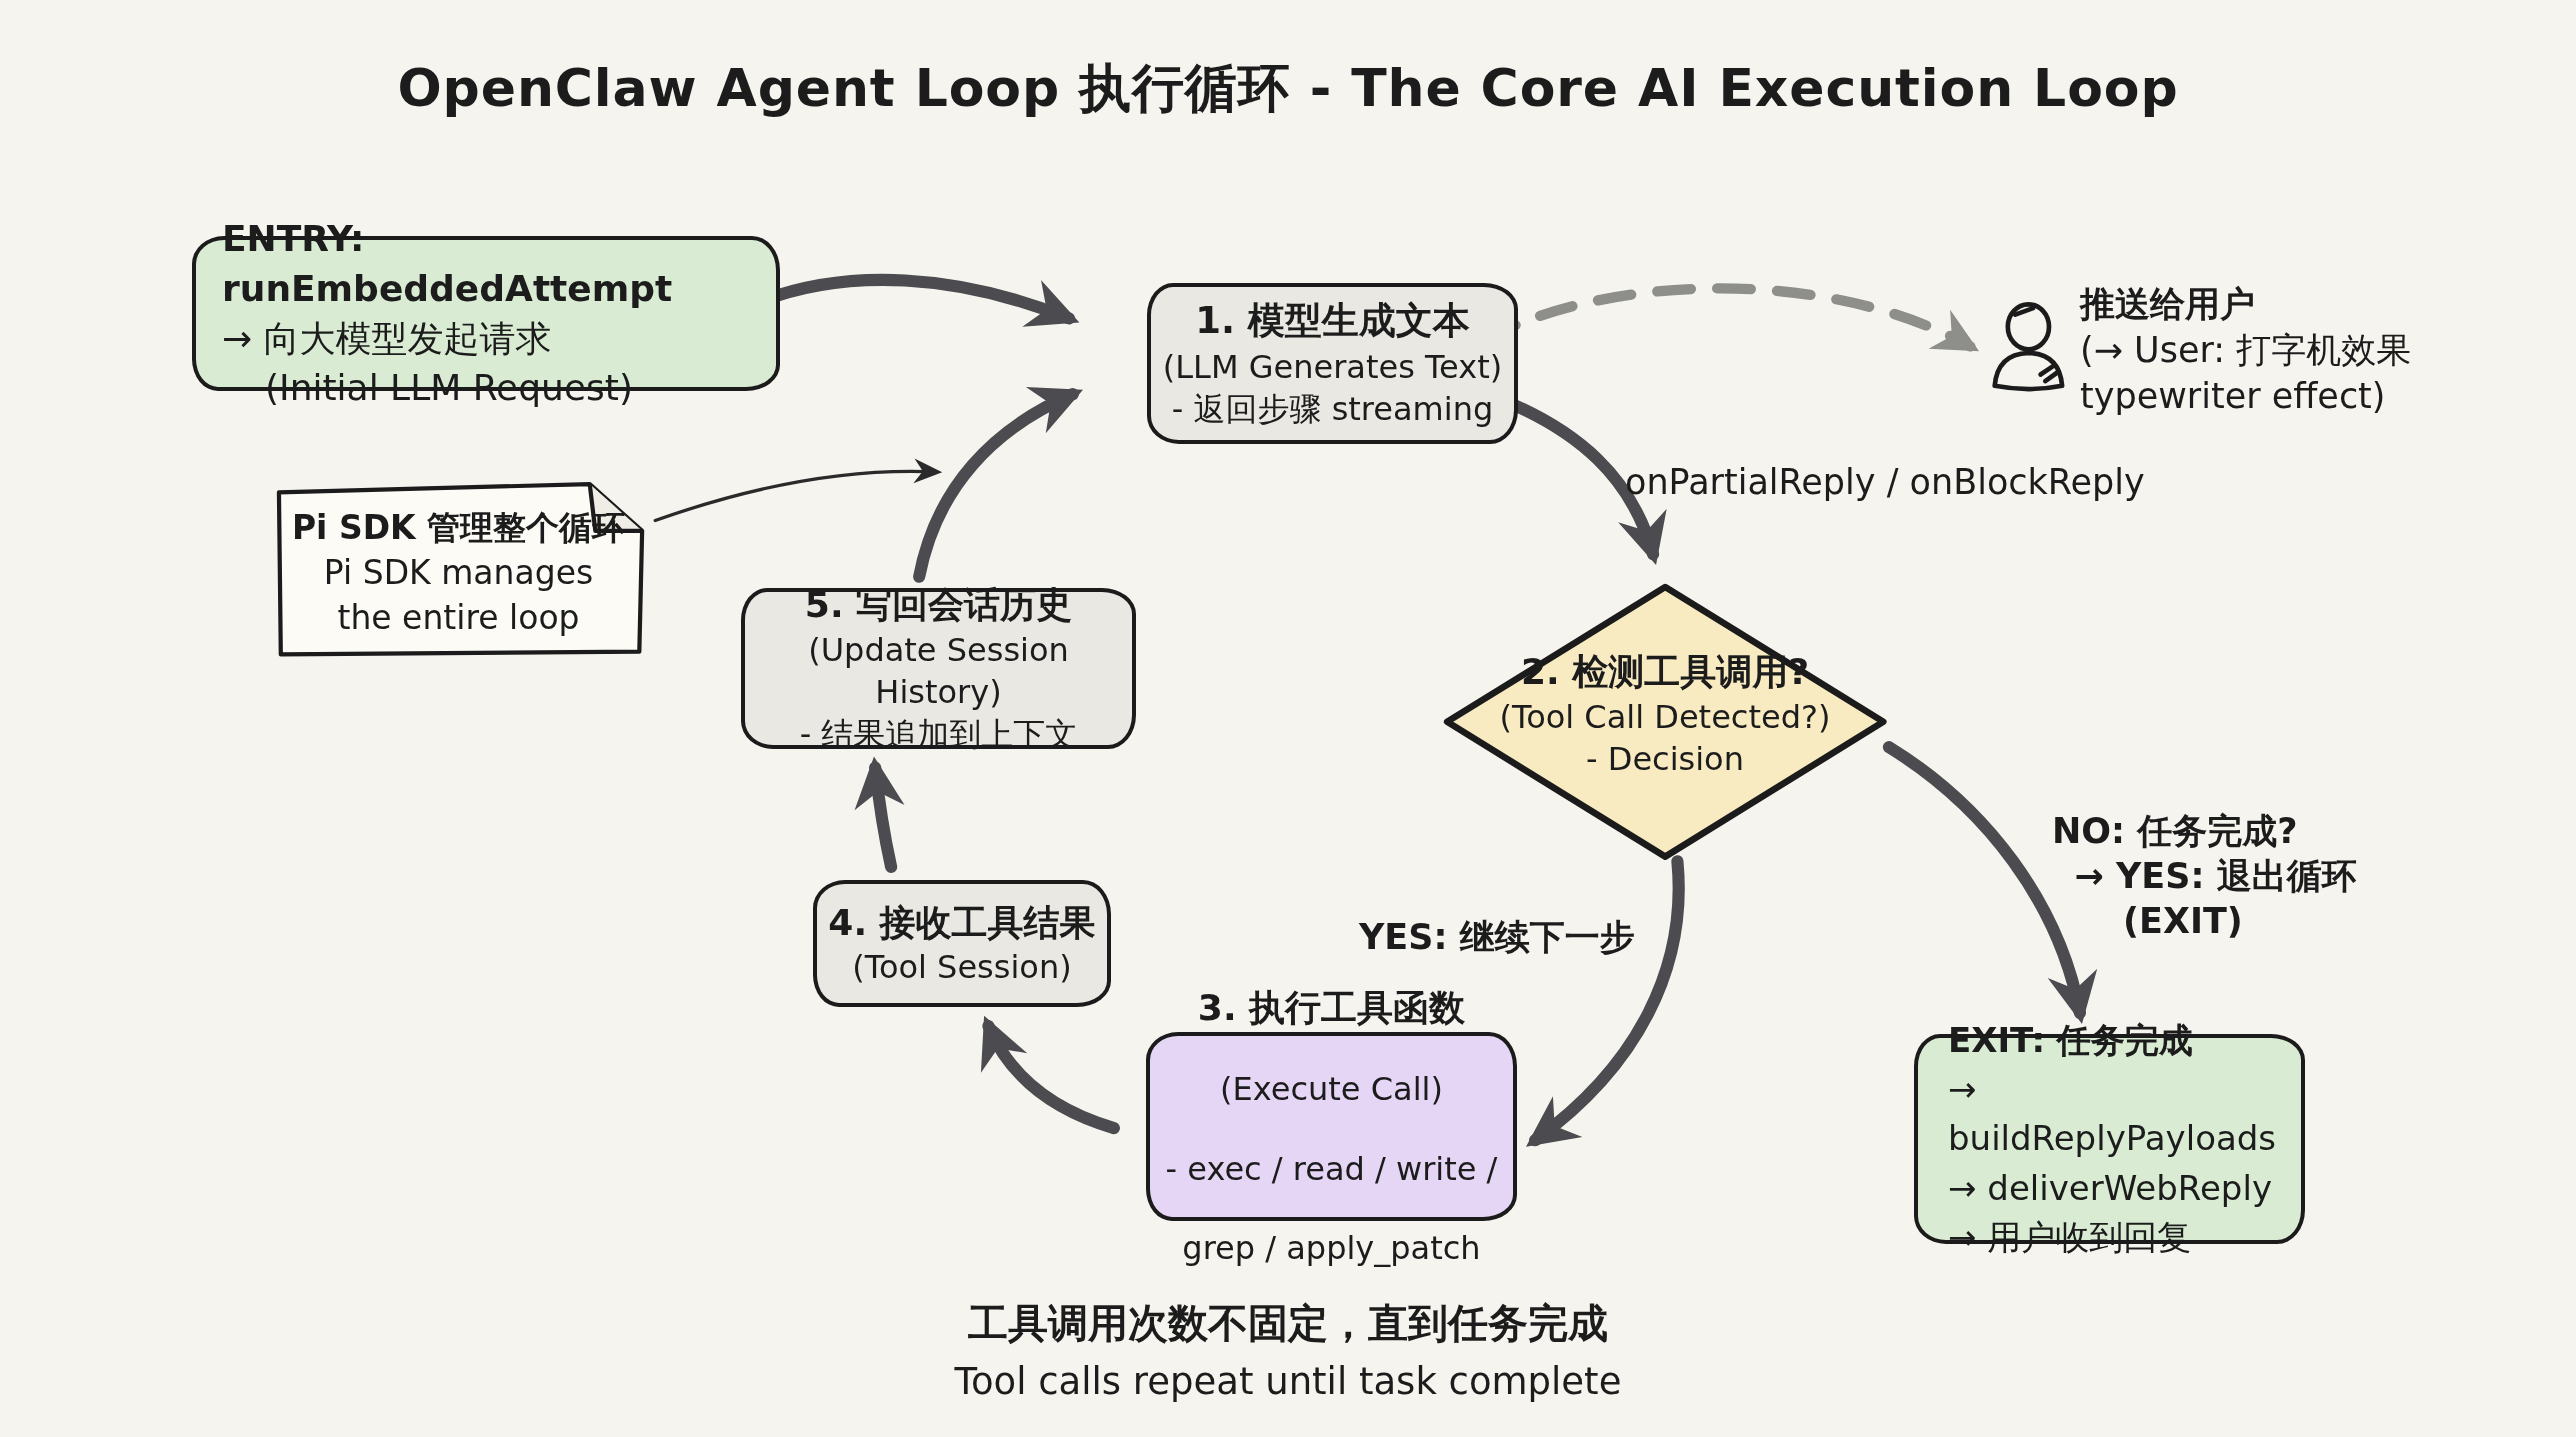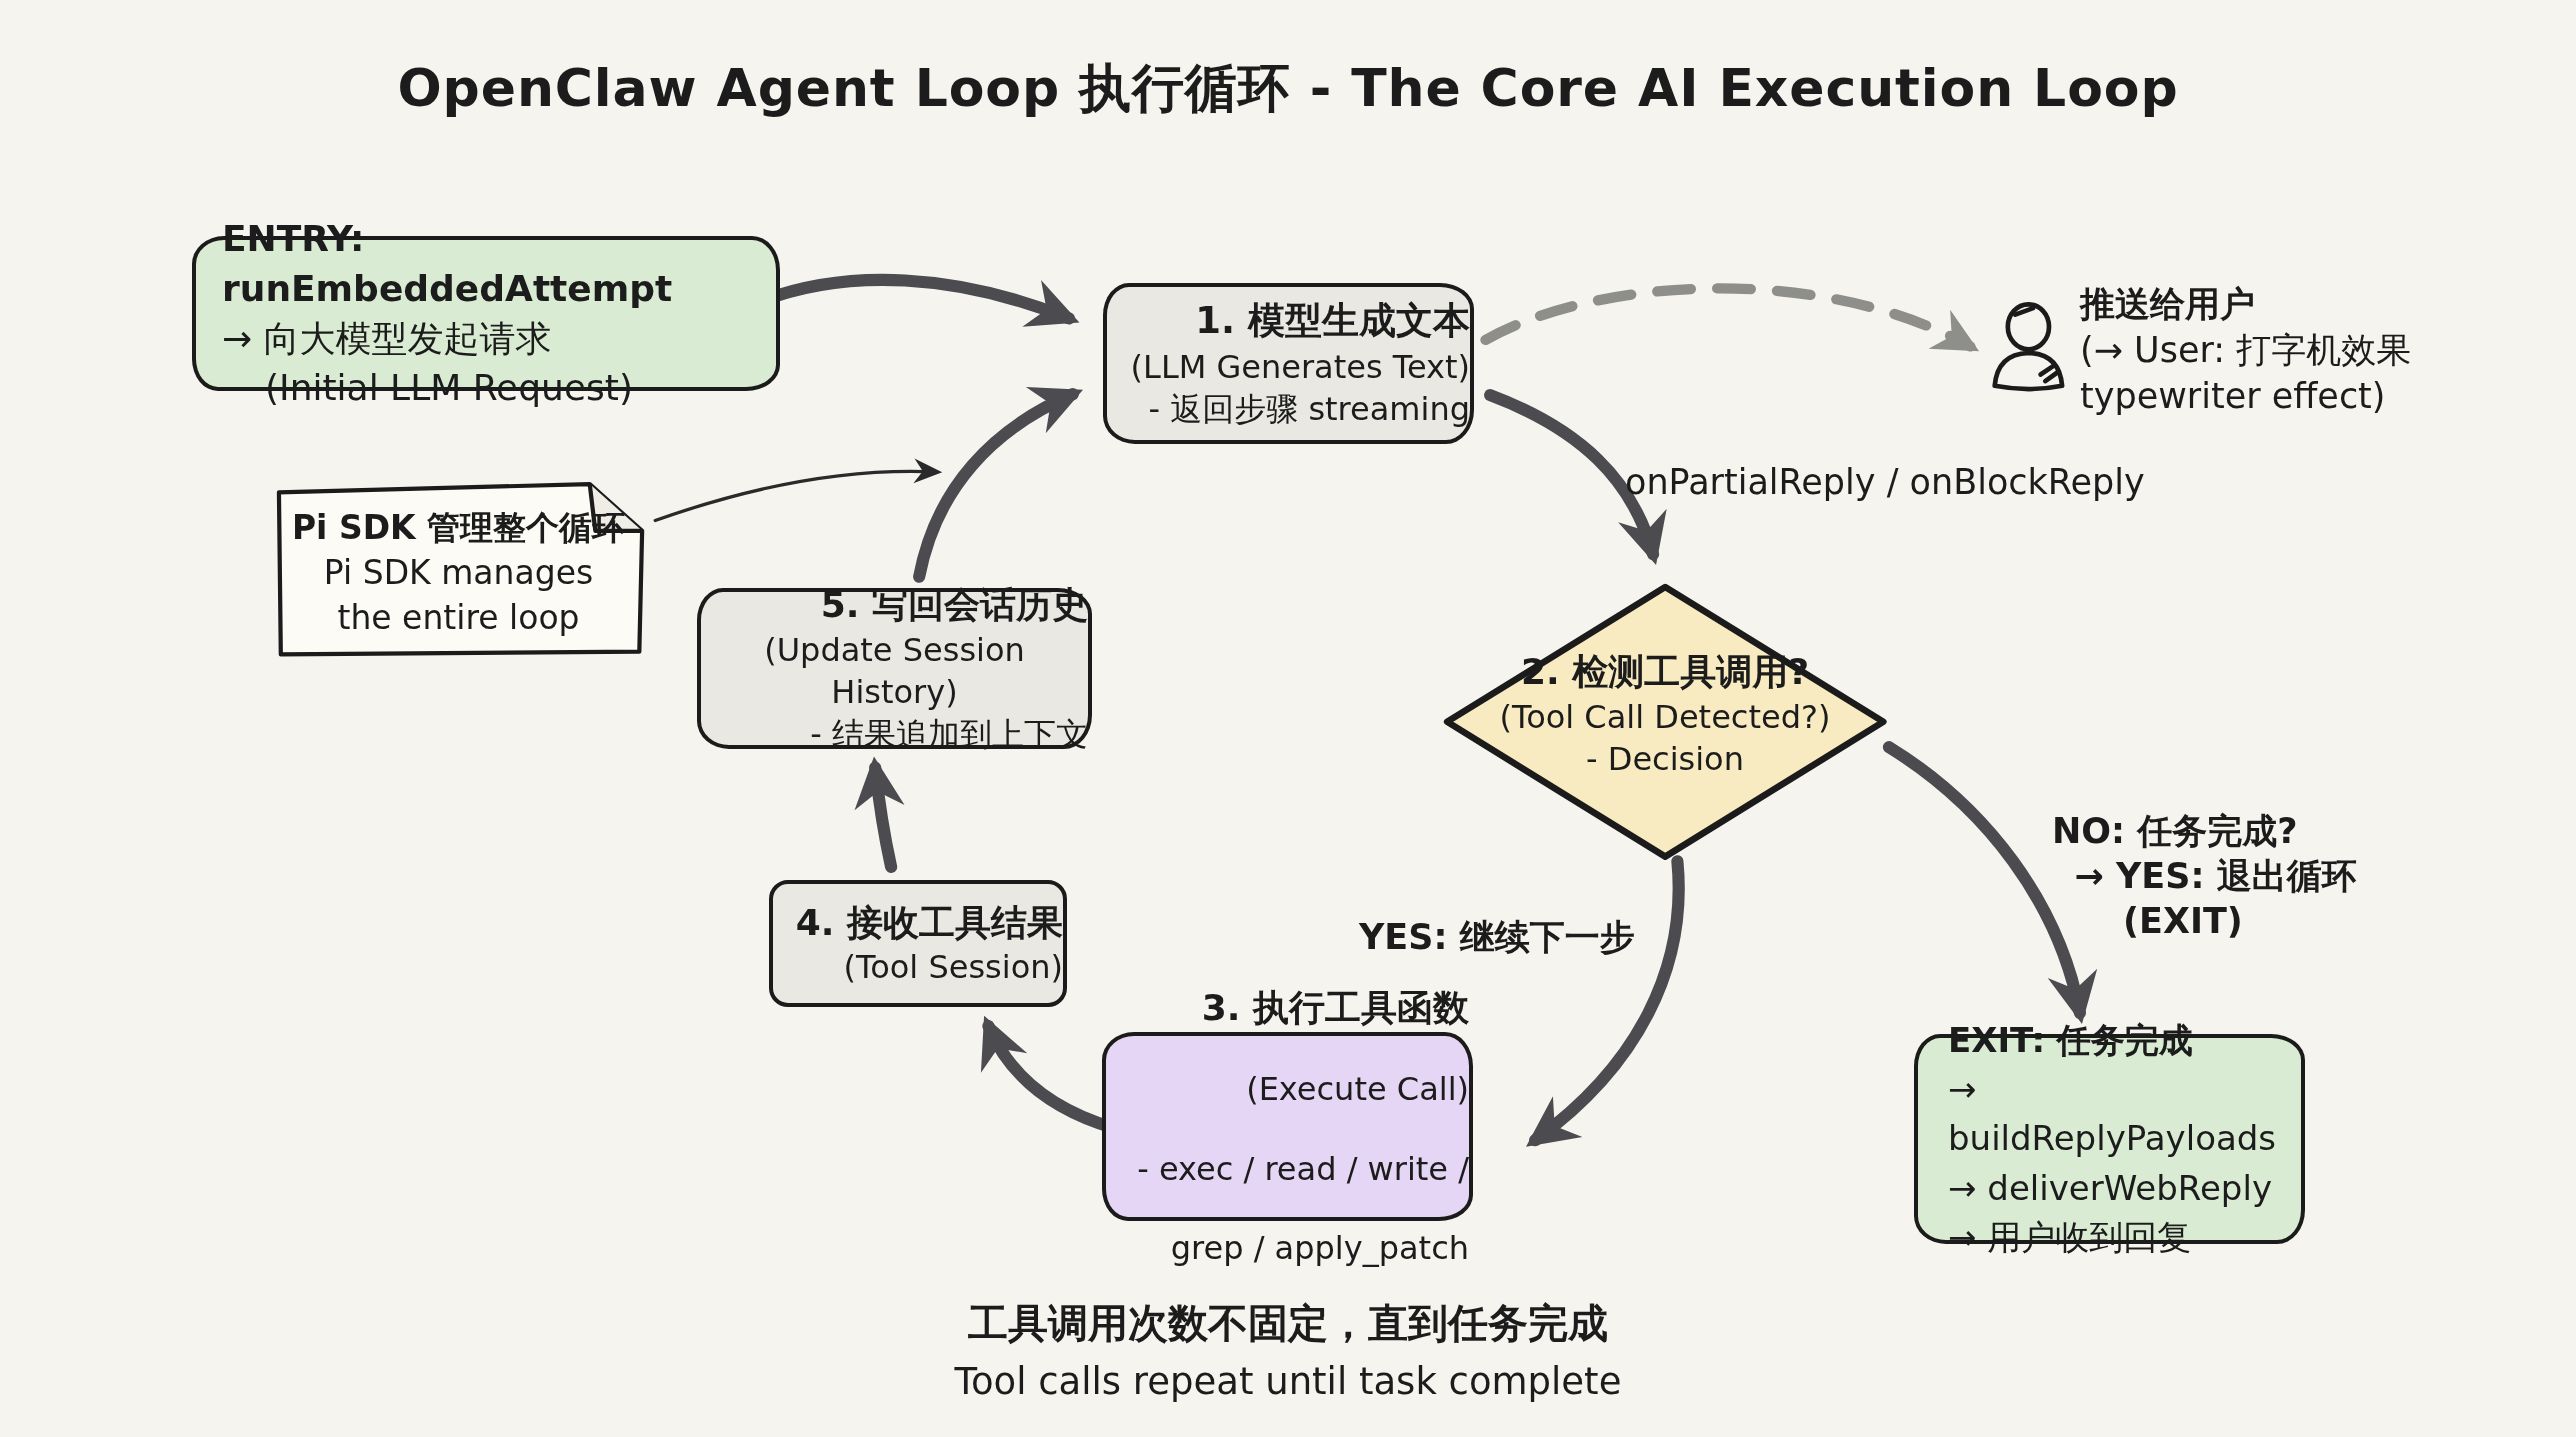--- a/index.html
+++ b/index.html
@@ -9,21 +9,21 @@
   }
   .abs{position:absolute;}
   #title{
     left:0;top:54px;width:2576px;text-align:center;
     font-size:52px;font-weight:700;letter-spacing:0.9px;
   }
   .node{
     position:absolute;border:4.7px solid #1b1b1b;box-sizing:border-box;
     display:flex;flex-direction:column;justify-content:center;
   }
-  .node.center{align-items:flex-end;text-align:center;}
+  .node.center{align-items:center;text-align:center;margin-left:44px;}
   .gray{background:#e9e8e2;}
   .green{background:#d9ecd3;}
   .purple{background:#e6d6f5;}
   .r1{border-radius:32px 28px 34px 26px / 28px 34px 26px 32px;}
   .r2{border-radius:26px 34px 28px 32px / 32px 26px 34px 28px;}
   .h1{font-weight:700;font-size:37px;line-height:1.32;}
   .h2{font-weight:400;font-size:32px;line-height:1.32;}
   .entry-line{font-size:36px;font-weight:700;line-height:1.38;}
   .entry-sub{font-size:36px;font-weight:400;line-height:1.38;}
   .exit-line{font-size:34px;line-height:1.45;}
@@ -120,21 +120,21 @@
 
   <div class="abs" style="left:2052px;top:809px;font-size:35px;line-height:1.28;font-weight:700;">
     <div>NO: 任务完成?</div>
     <div style="padding-left:22.5px;">→ YES: 退出循环</div>
     <div style="padding-left:71px;">(EXIT)</div>
   </div>
 
   <div class="lbl" style="left:1359px;top:914px;">YES: 继续下一步</div>
 
 
-  <div class="node gray r1 center" style="left:769px;top:880px;width:298px;height:127px;border-radius:19px;">
+  <div class="node gray r1 center" style="left:769px;top:880px;width:298px;height:127px;">
     <div class="h1" style="font-size:36px;">4. 接收工具结果</div>
     <div class="h2">(Tool Session)</div>
   </div>
 
   <div class="node gray r2 center" style="left:697px;top:588px;width:395px;height:161px;">
     <div class="h1" style="font-size:36px;">5. 写回会话历史</div>
     <div class="h2">(Update Session History)</div>
     <div class="h2">- 结果追加到上下文</div>
   </div>
 

